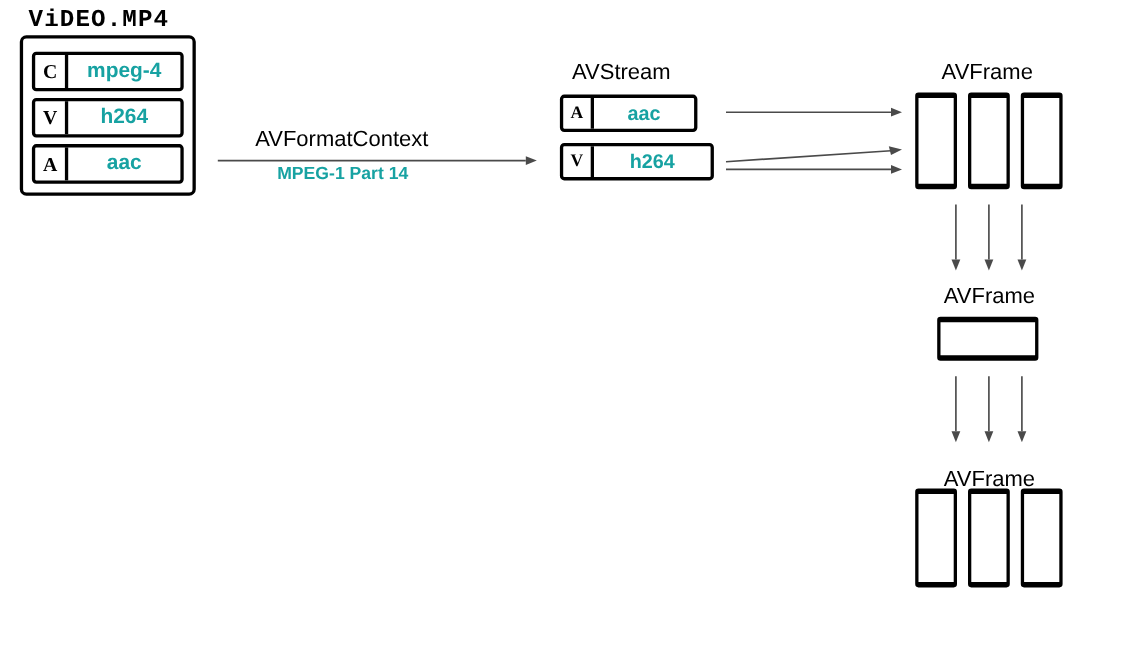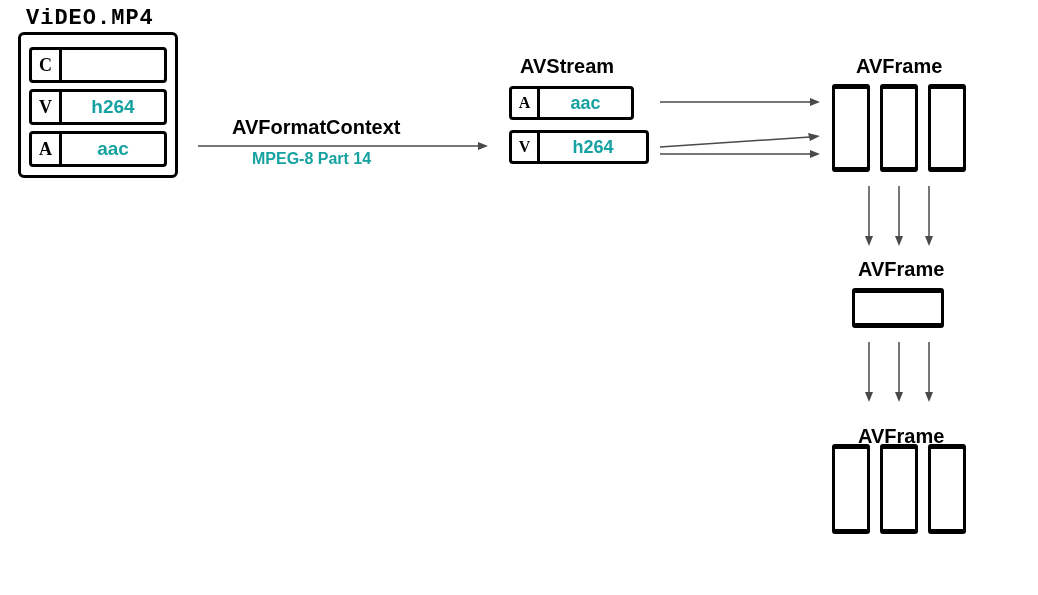--- a/index.html
+++ b/index.html
@@ -7,21 +7,21 @@
       width: 1038px;
       height: 595px;
       background: #ffffff;
       font-family: 'Comic Sans MS', 'Segoe Script', cursive, sans-serif;
       position: relative;
       overflow: hidden;
     }
     .handwritten { font-family: Liberation Mono, monospace; text-align: right; }
     .label-title {
       font-family: Arial, Helvetica, sans-serif;
-      font-weight: 700;
+      font-weight: 400;
       font-size: 20px;
       color: #000;
     }
     .teal { color: #17a2a2; font-weight: 700; }
     .container-box {
       border: 3px solid #000;
       border-radius: 6px;
       background: #fff;
       position: absolute;
       padding: 6px 8px 8px 8px;
@@ -86,33 +86,34 @@
       position: absolute;
     }
   </style>
 </head>
 <body>
 
 <div class="file-title handwritten" style="left:26px; top:6px;">ViDEO.MP4</div>
 <div class="container-box" style="left:18px; top:32px; width:160px;">
   <div class="row-box">
     <div class="tag">C</div>
+    <div class="codec-text teal">mpeg-4</div>
   </div>
   <div class="row-box">
     <div class="tag">V</div>
     <div class="codec-text teal">h264</div>
   </div>
   <div class="row-box">
     <div class="tag">A</div>
     <div class="codec-text teal">aac</div>
   </div>
 </div>
 
 <div class="label-title" style="position:absolute; left:232px; top:116px;">AVFormatContext</div>
-<div class="subtitle" style="left:252px; top:150px;">MPEG-8 Part 14</div>
+<div class="subtitle" style="left:252px; top:150px;">MPEG-1 Part 14</div>
 <svg style="left:198px; top:140px; width:290px; height:12px;">
   <line class="arrow-line" x1="0" y1="6" x2="280" y2="6"></line>
   <polygon class="arrow-head" points="280,2 290,6 280,10"></polygon>
 </svg>
 
 <div class="label-title" style="position:absolute; left:520px; top:55px;">AVStream</div>
 <div class="small-row" style="left:509px; top:86px; width:125px;">
   <div class="tag">A</div>
   <div class="codec-text teal">aac</div>
 </div>

